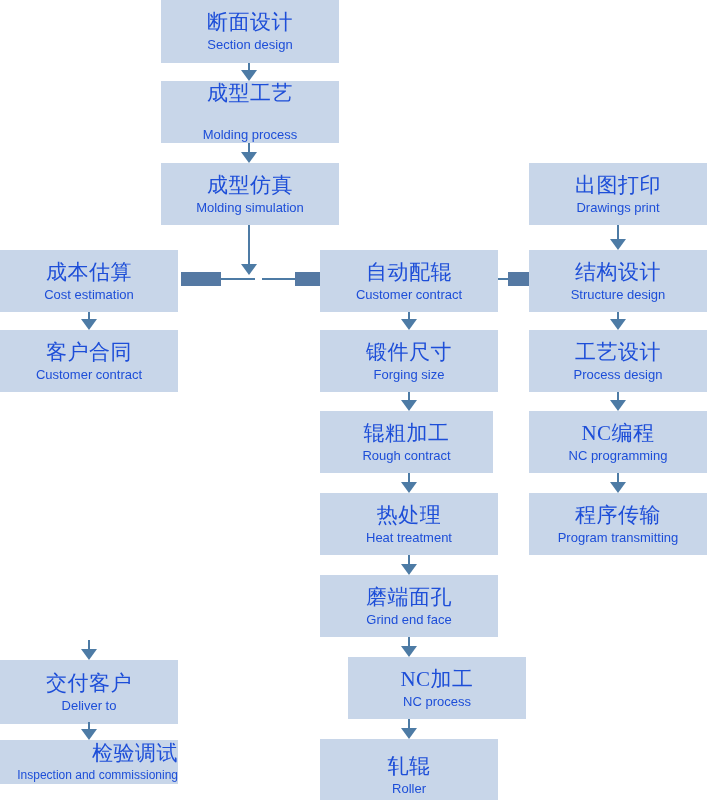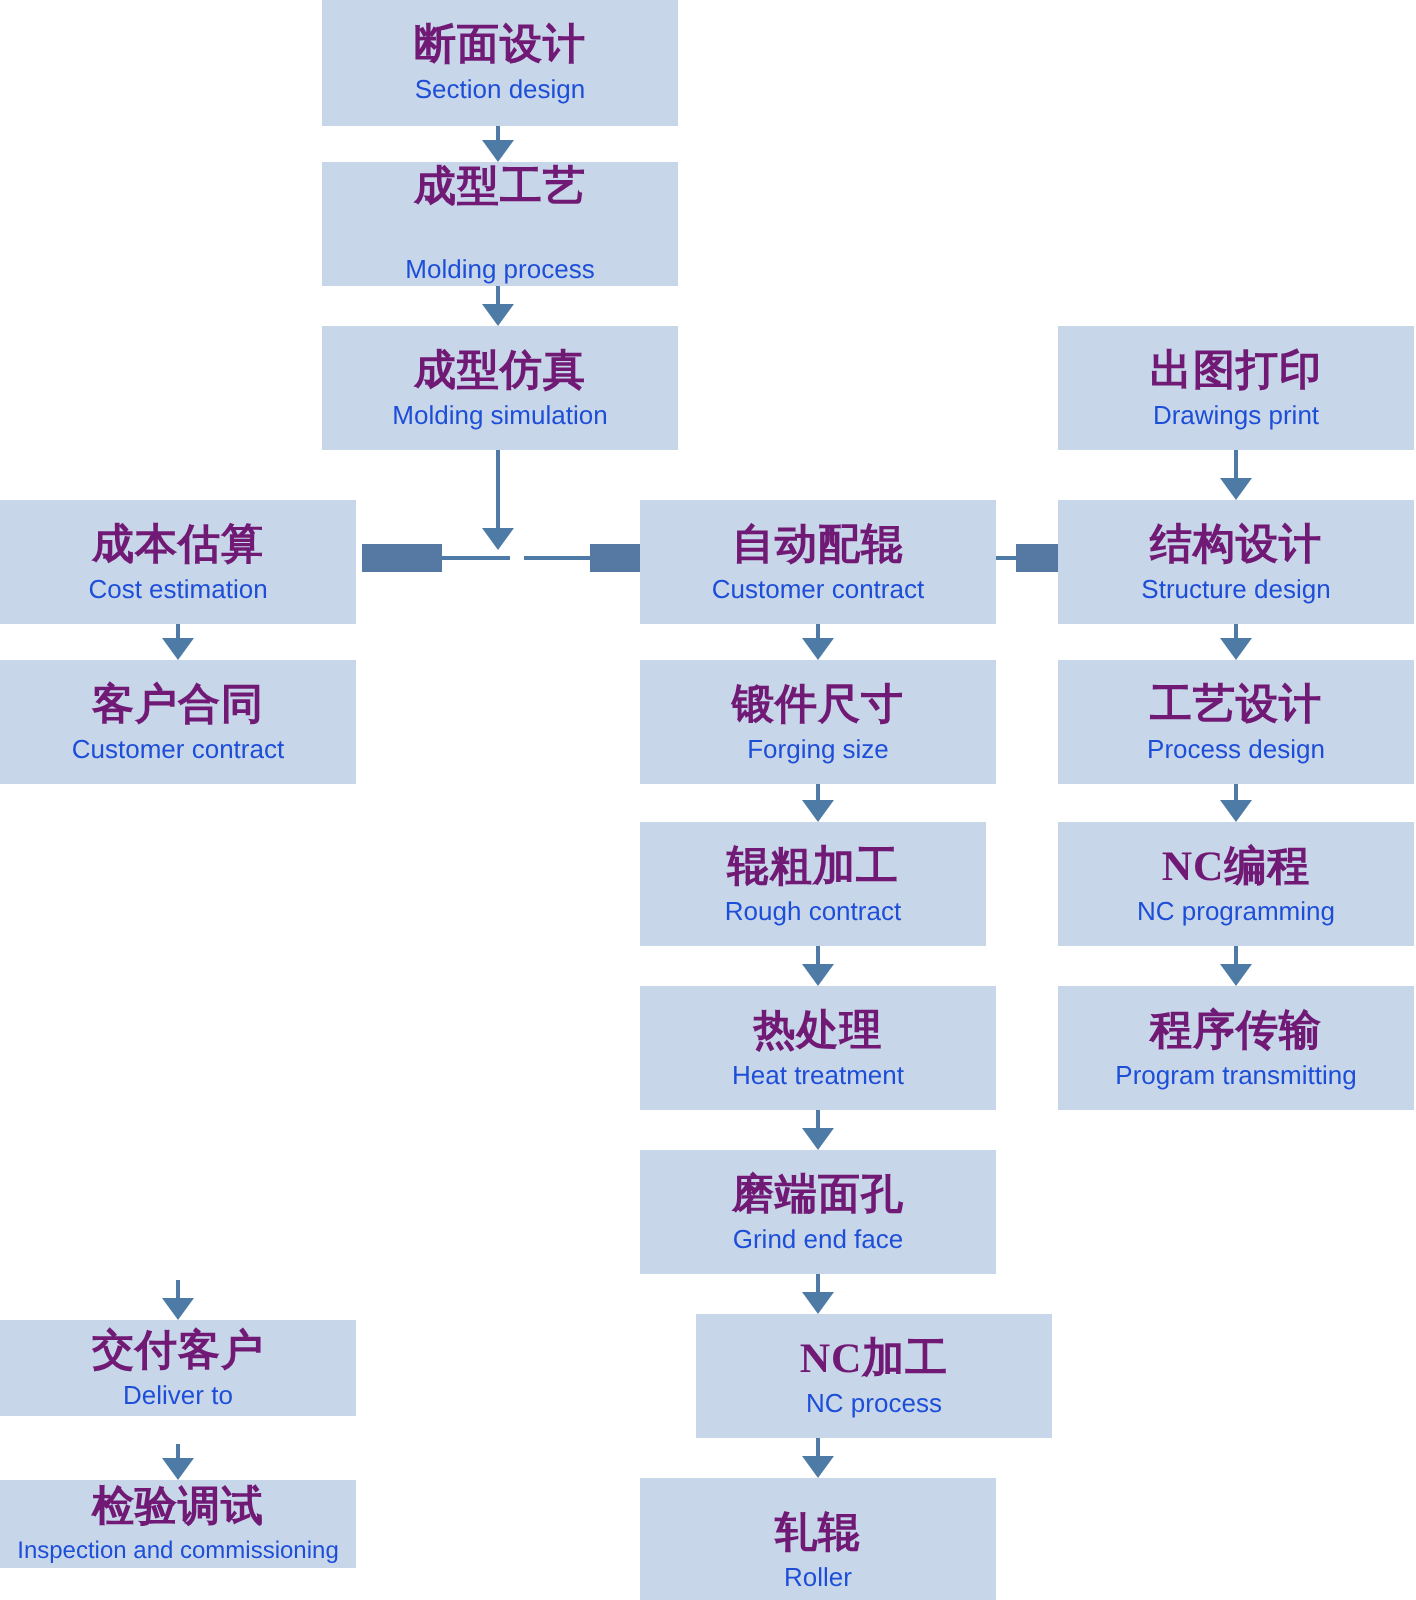--- a/index.html
+++ b/index.html
@@ -26,24 +26,24 @@
     box-sizing: border-box;
     display: flex;
     flex-direction: column;
     align-items: center;
     justify-content: center;
     text-align: center;
     overflow: hidden;
   }
   .node .cn {
     font-family: "Liberation Serif", "DejaVu Serif", serif;
-    font-weight: bold;
+    font-weight: normal;
     font-size: 21px;
     line-height: 25px;
-    color: #701a75;
+    color: #1d4ed8;
     letter-spacing: 0.5px;
     white-space: nowrap;
   }
   .node .en {
     font-family: "Liberation Sans", sans-serif;
     font-size: 13px;
     line-height: 17px;
     color: #1d4ed8;
     margin-top: 1px;
     white-space: nowrap;
@@ -138,31 +138,31 @@
     <div class="cn">客户合同</div>
     <div class="en">Customer contract</div>
   </div>
 
 
   <div class="varrow" style="left:81px; top:640px; height:20px;">
     <div class="stem" style="height:10px;"></div>
     <div class="head"></div>
   </div>
 
-  <div class="node" style="left:0px; top:660px; width:178px; height:48px;">
+  <div class="node" style="left:0px; top:660px; width:178px; height:64px;">
     <div class="cn">交付客户</div>
     <div class="en">Deliver to</div>
   </div>
 
   <div class="varrow" style="left:81px; top:722px; height:18px;">
     <div class="stem" style="height:8px;"></div>
     <div class="head"></div>
   </div>
 
-  <div class="node narrow" style="left:0px; top:740px; width:178px; height:44px;">
+  <div class="node narrow" style="left:0px; top:740px; width:178px; height:44px;align-items:flex-end;">
     <div class="cn">检验调试</div>
     <div class="en">Inspection and commissioning</div>
   </div>
 
   <div class="node" style="left:320px; top:250px; width:178px; height:62px;">
     <div class="cn">自动配辊</div>
     <div class="en">Customer contract</div>
   </div>
 
   <div class="hline" style="left:498px; top:278px; width:10px;"></div>

